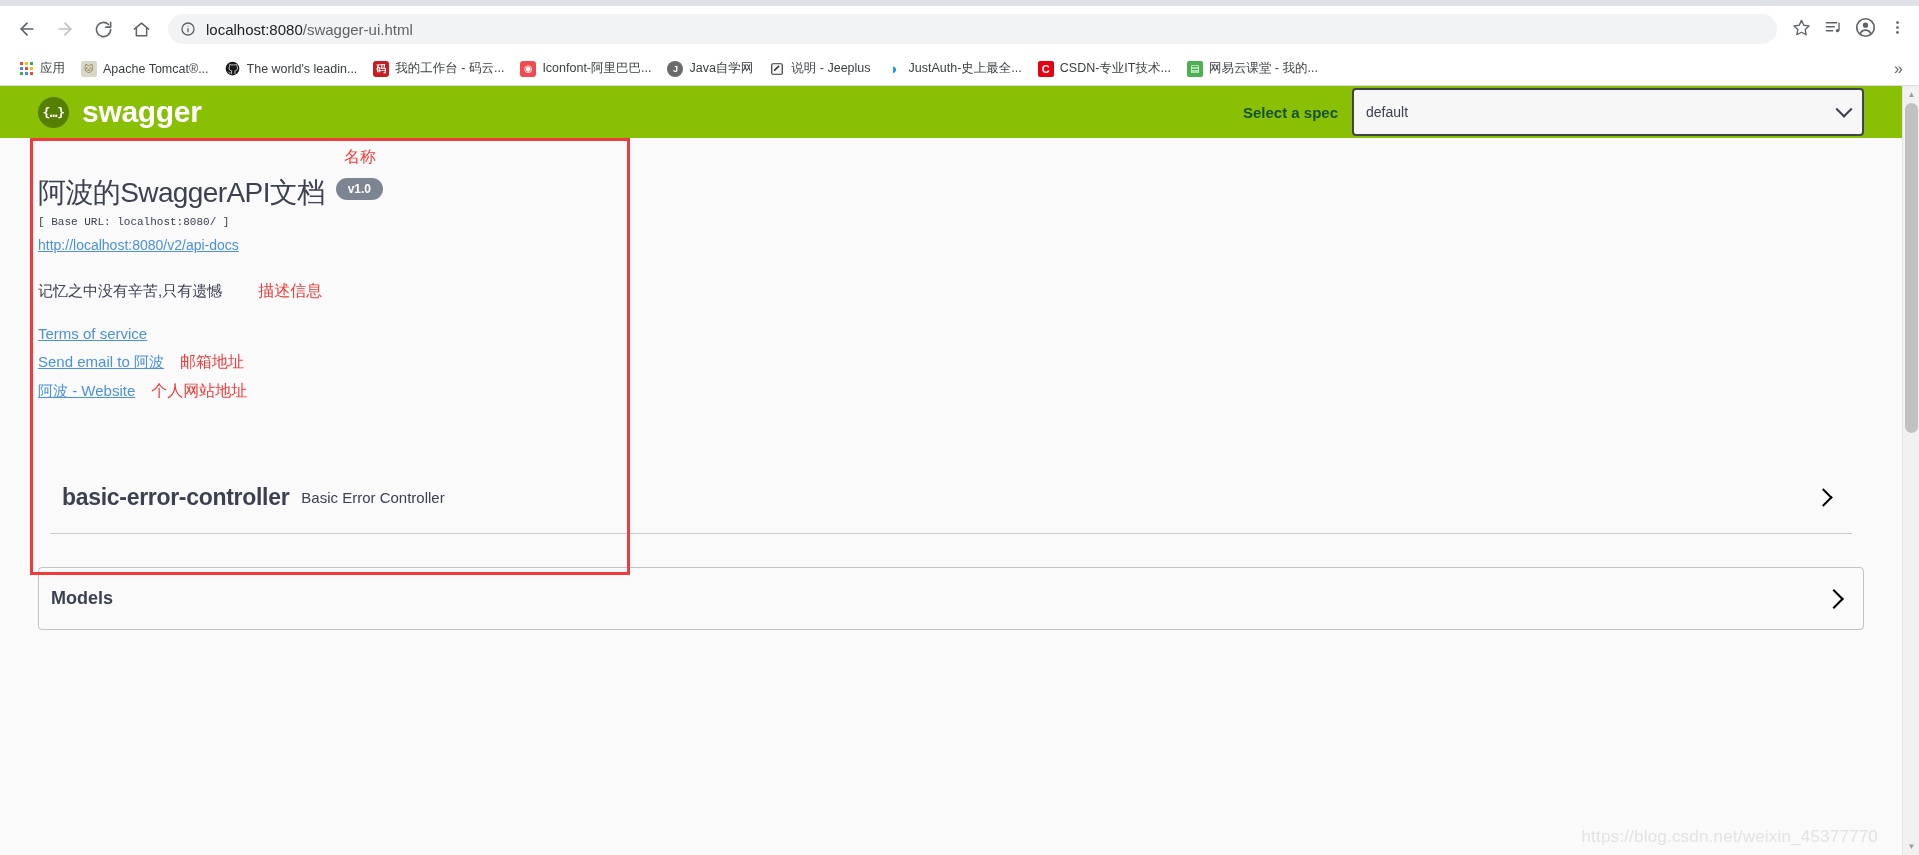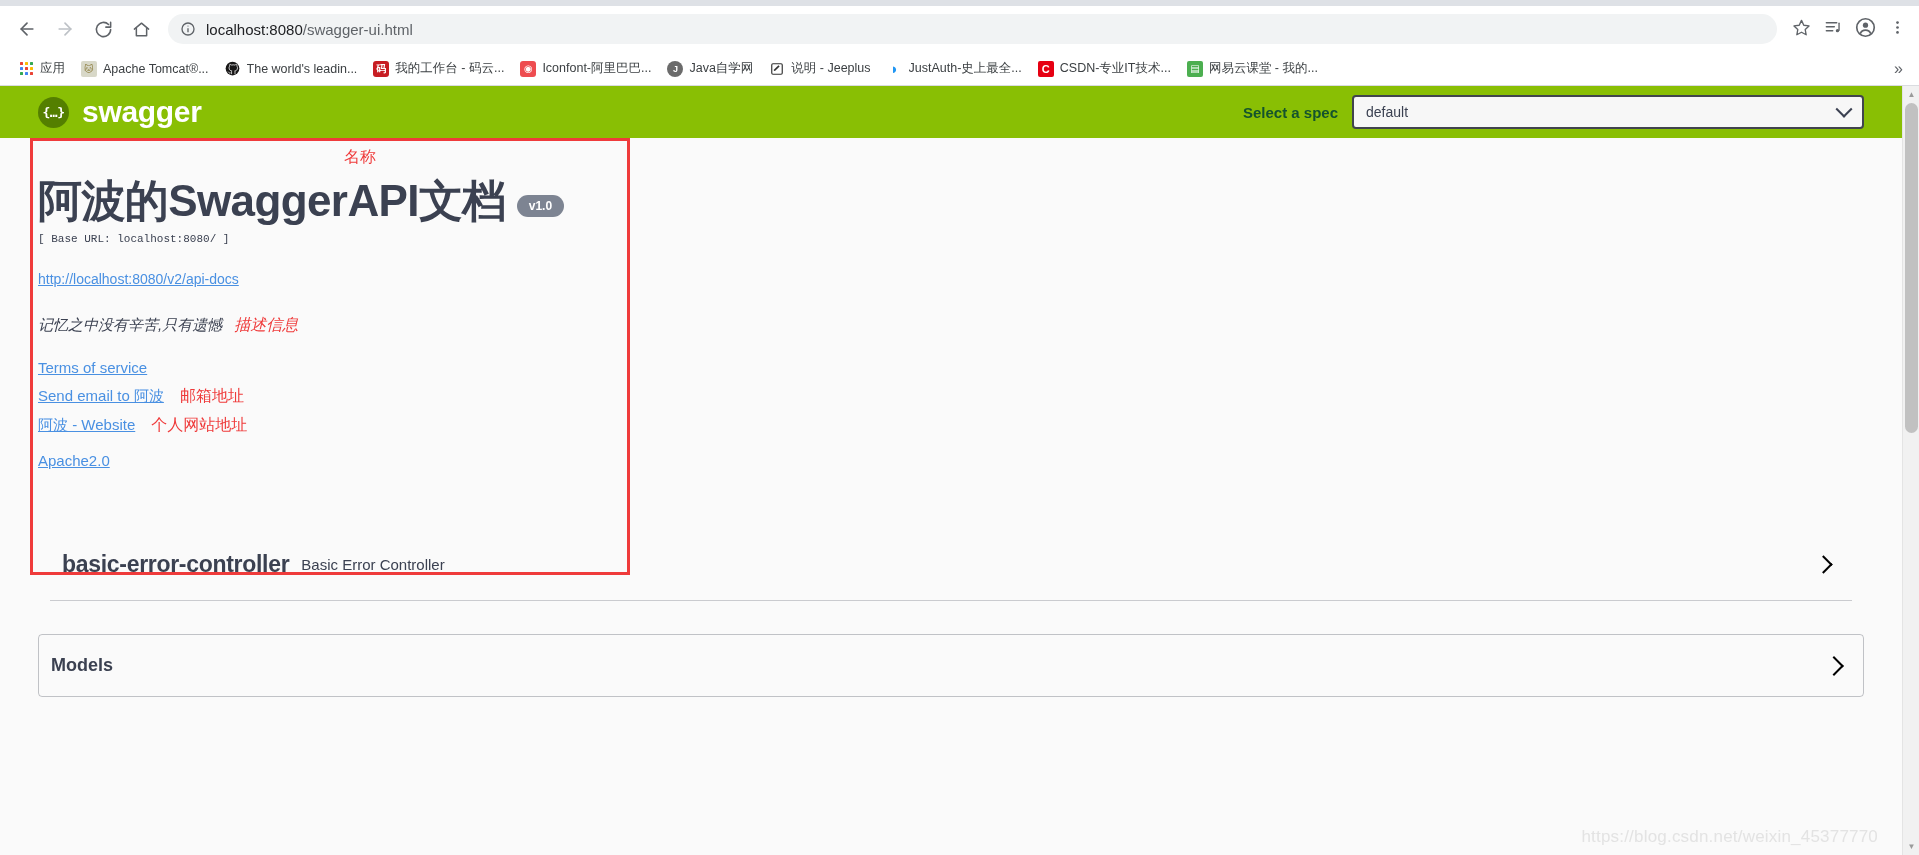--- a/index.html
+++ b/index.html
@@ -98,21 +98,21 @@
   }
   .logo-text {
     color: #ffffff; font-size: 30px; font-weight: bold;
     letter-spacing: -0.3px;
   }
   .spec-select-wrap {
     margin-left: auto; display: flex; align-items: center; gap: 14px;
   }
   .spec-label { color: #14532d; font-size: 15px; font-weight: bold; }
   .spec-select {
-    width: 512px; height: 34px; background: #f7f7f7;
+    width: 512px; height: 48px; background: #f7f7f7;
     border: 2px solid #41444e; border-radius: 4px;
     display: flex; align-items: center; padding: 0 12px;
     font-size: 14px; color: #3b4151; position: relative;
   }
   .spec-select .chev {
     margin-left: auto; width: 12px; height: 12px;
     border-right: 2px solid #3b4151; border-bottom: 2px solid #3b4151;
     transform: rotate(45deg) translate(-2px,-2px);
   }
 
@@ -120,38 +120,38 @@
   .info {
     padding: 26px 38px 0 38px;
     position: relative;
   }
   .anno-name {
     color: #ef3b3b; font-size: 16px; position: absolute;
     left: 344px; top: 9px;
   }
   .title-row { display: flex; align-items: flex-end; gap: 11px; margin-top: 14px; }
   .api-title {
-    font-size: 44px; font-weight: bold; color: #3b4151;
+    font-size: 28px; font-weight: normal; color: #3b4151;
     letter-spacing: -0.6px; line-height: 1.05;
   }
   .version-pill {
     background: #7d8492; color: #ffffff; border-radius: 57px;
     font-size: 12px; font-weight: bold; padding: 4px 12px;
     margin-bottom: 7px;
   }
   .base-url {
     font-family: "Liberation Mono", "DejaVu Sans Mono", monospace;
     font-size: 11px; color: #3b4151; margin-top: 9px;
   }
   .api-docs-link {
-    display: inline-block; margin-top: 26px;
+    display: inline-block; margin-top: 9px;
     color: #4990e2; font-size: 14px; 
   }
   .desc-row {
-    margin-top: 27px; display: flex; align-items: baseline; gap: 12px; font-style: italic;
+    margin-top: 27px; display: flex; align-items: baseline; gap: 36px;
   }
   .desc-text { font-size: 15px; color: #3b4151; }
   .anno-desc { color: #ef3b3b; font-size: 16px; }
 
   .links { margin-top: 23px; }
   .link-line { display: flex; align-items: baseline; gap: 16px; margin-bottom: 8px; }
   .link-line.spaced { margin-bottom: 10px; }
   .swg-link {
     color: #4990e2; font-size: 15px; text-decoration: underline;
   }
@@ -422,23 +422,20 @@
           <a class="swg-link" href="#">Terms of service</a>
         </div>
         <div class="link-line">
           <a class="swg-link" href="#">Send email to 阿波</a>
           <span class="anno">邮箱地址</span>
         </div>
         <div class="link-line">
           <a class="swg-link" href="#">阿波 - Website</a>
           <span class="anno">个人网站地址</span>
         </div>
-        <div class="link-line license-line">
-          <a class="swg-link" href="#">Apache2.0</a>
-        </div>
       </div>
     </div>
 
     <div class="tags">
       <div class="tag-section">
         <span class="tag-name">basic-error-controller</span>
         <span class="tag-desc">Basic Error Controller</span>
         <span class="chev-right"></span>
       </div>
     </div>

